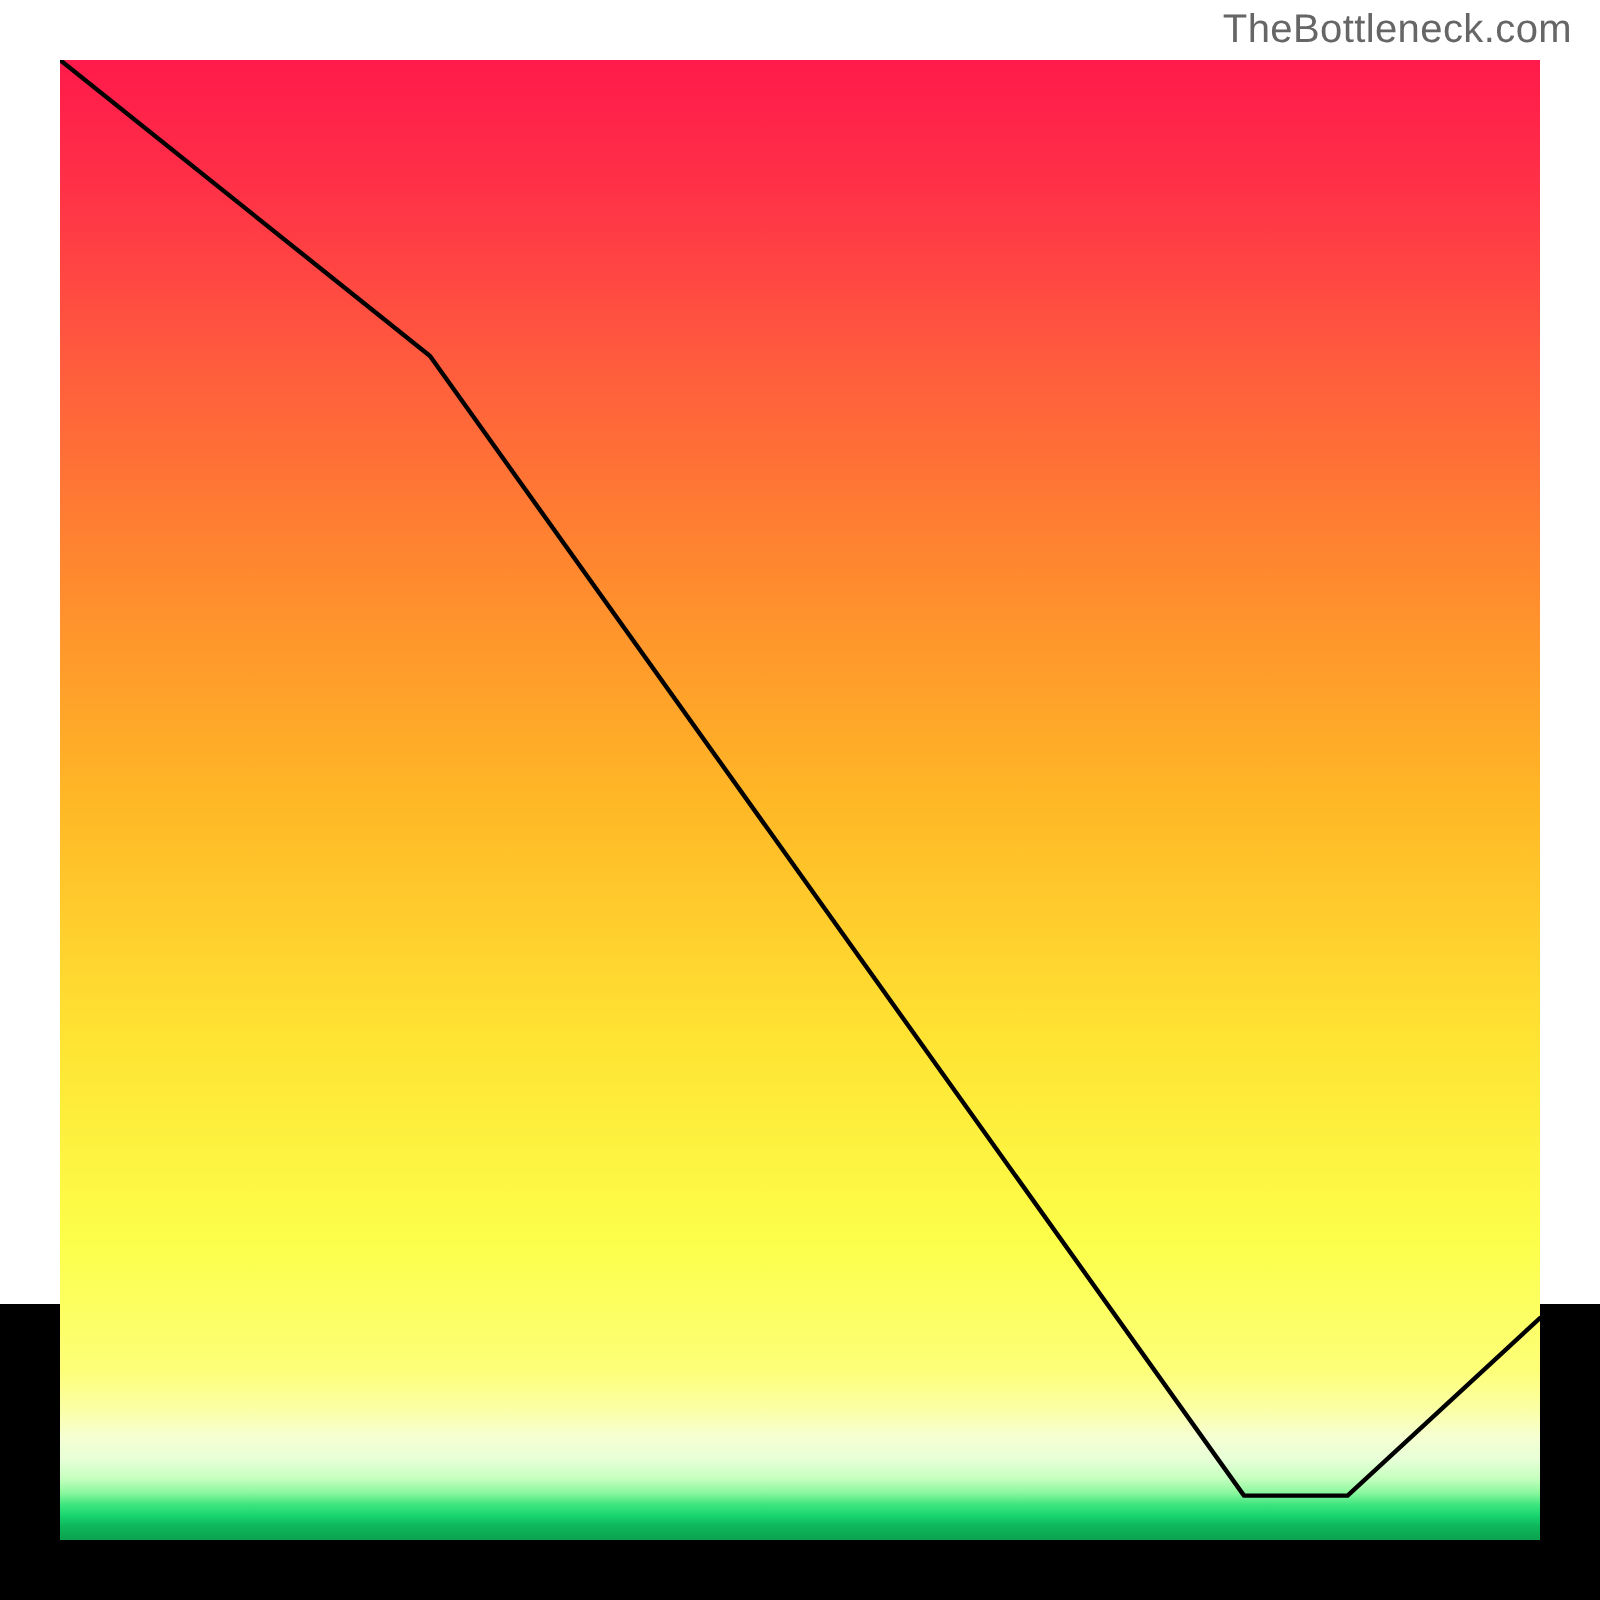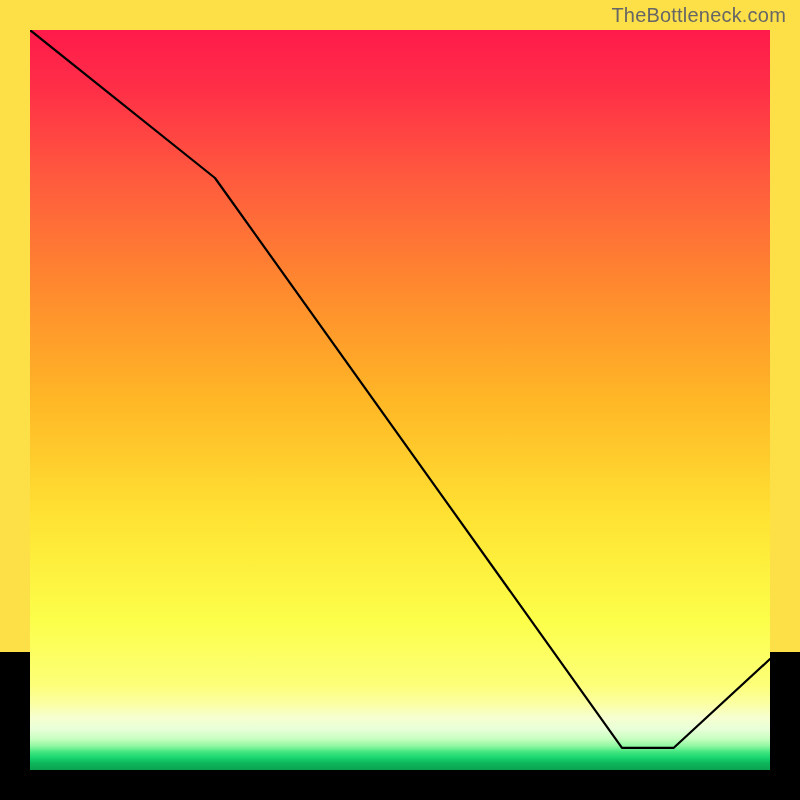--- a/index.html
+++ b/index.html
@@ -10,21 +10,21 @@
     background: #000;
     overflow: hidden;
     font-family: Arial, Helvetica, sans-serif;
   }
   .frame {
     position: absolute;
     left: 0;
     top: 0;
     width: 800px;
     height: 652px;
-    background: #fde047;
+    background: #ffffff;
   }
   .attribution {
     position: absolute;
     top: 4px;
     right: 14px;
     color: #666;
     font-size: 20px;
     font-weight: 500;
     letter-spacing: 0.2px;
   }

